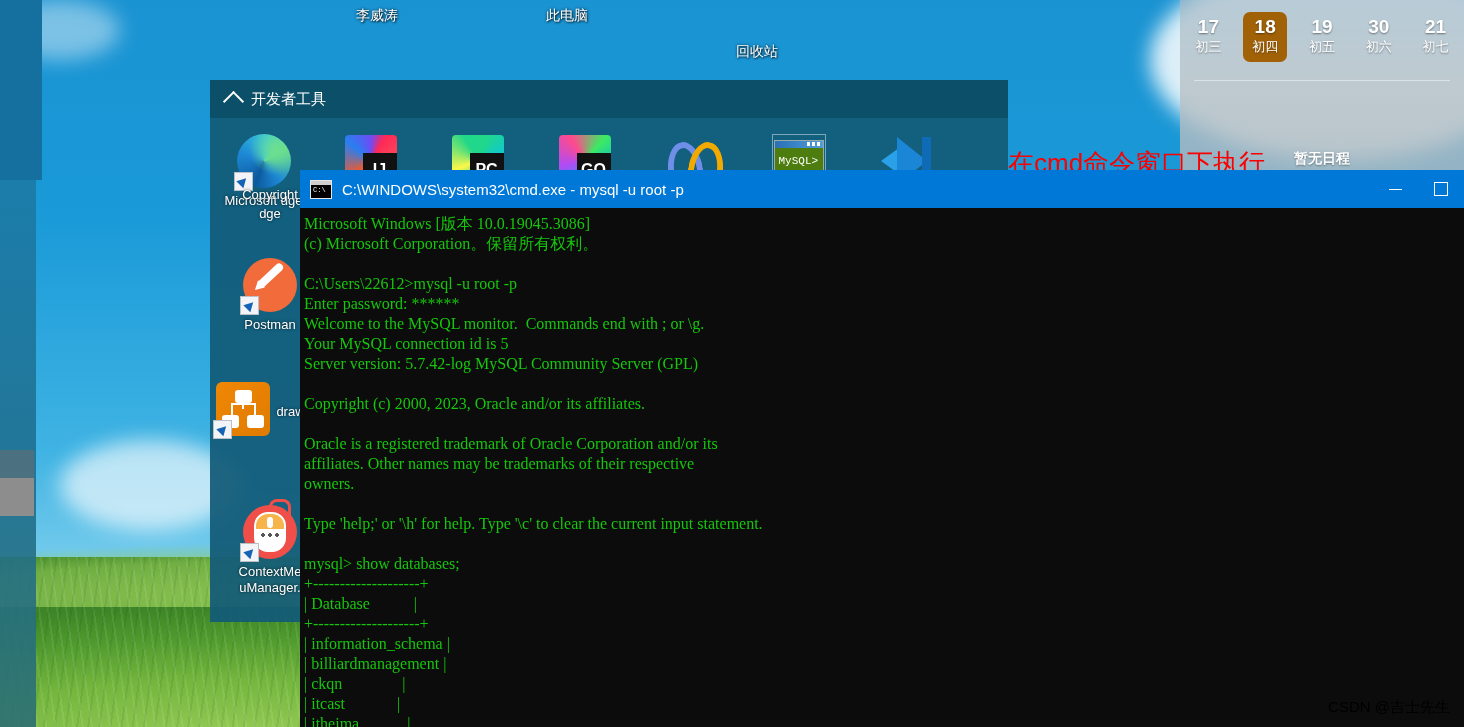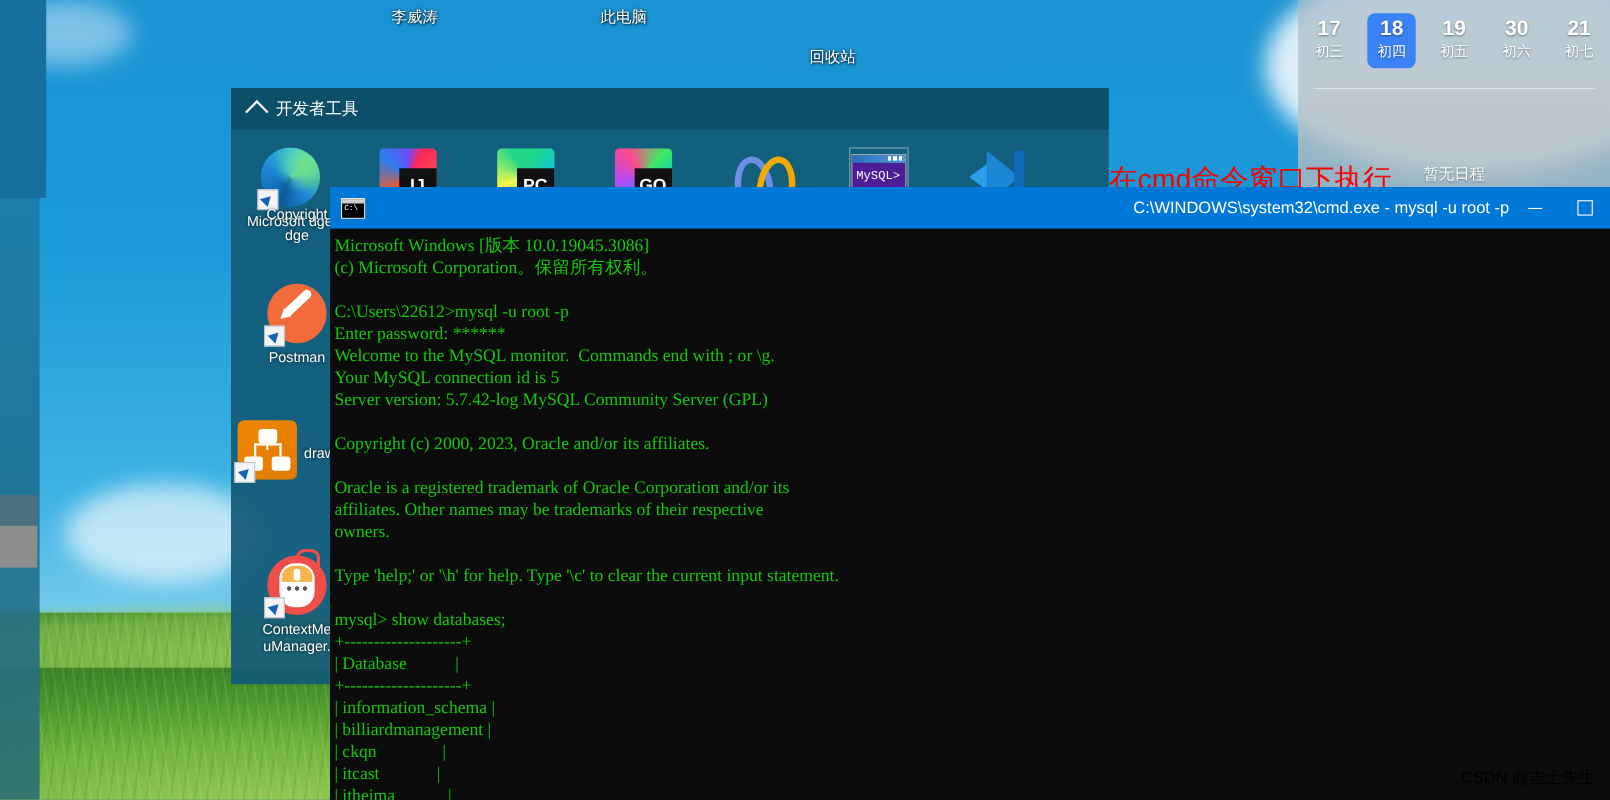--- a/index.html
+++ b/index.html
@@ -49,23 +49,23 @@
     position:absolute;left:1180px;top:0;width:284px;height:180px;
     background:rgba(190,200,205,.45);
     backdrop-filter:blur(2px);
     overflow:hidden;
   }
   .cal-haze{position:absolute;inset:0;background:linear-gradient(180deg,rgba(140,170,190,.35) 0%,rgba(180,190,195,.62) 45%,rgba(172,182,188,.66) 100%);}
   .cal-days{position:absolute;left:0;top:12px;width:100%;display:flex;justify-content:space-around;align-items:flex-start;}
   .cal-day{width:44px;text-align:center;border-radius:7px;padding:4px 0 6px;color:#fff;}
   .cal-day .dnum{font-size:19px;font-weight:bold;line-height:22px;text-shadow:0 1px 2px rgba(0,0,0,.45);}
   .cal-day .dlun{font-size:13px;line-height:18px;text-shadow:0 1px 2px rgba(0,0,0,.45);}
-  .cal-day.active{background:#3b82f6;}
+  .cal-day.active{background:#a16207;}
   .cal-divider{position:absolute;left:14px;right:14px;top:80px;height:1px;background:rgba(255,255,255,.45);}
-  .cal-empty{position:absolute;left:0;right:0;top:150px;text-align:center;color:#fff;font-size:14px;text-shadow:0 1px 2px rgba(0,0,0,.4);}
+  .cal-empty{position:absolute;left:0;right:0;top:150px;text-align:center;color:#fff;font-size:14px;text-shadow:0 1px 2px rgba(0,0,0,.4);font-weight:bold;}
 
   
   #devtools-panel{
     position:absolute;left:210px;top:80px;width:798px;height:542px;
     background:rgba(18,90,119,.93);
   }
   #devtools-header{
     height:38px;display:flex;align-items:center;gap:10px;padding-left:16px;
     background:rgba(13,78,104,.96);color:#fff;font-size:15px;
   }
@@ -96,21 +96,21 @@
   .jb-logo{width:52px;height:52px;position:relative;}
   .jb-logo .sq{position:absolute;inset:0;}
   .jb-logo .txt{position:absolute;right:0;bottom:0;width:34px;height:34px;background:#111;color:#fff;
     font-size:16px;font-weight:bold;display:flex;align-items:center;justify-content:center;font-family:"Liberation Sans",sans-serif;}
 
   .navicat-logo{width:54px;height:46px;position:relative;}
   .nv-a{position:absolute;left:2px;top:4px;width:23px;height:36px;border:6px solid #6f8ee8;border-radius:50% 50% 0 0/70% 70% 0 0;border-bottom:none;transform:rotate(-8deg);}
   .nv-b{position:absolute;left:24px;top:4px;width:23px;height:36px;border:6px solid #f2a900;border-radius:50% 50% 0 0/70% 70% 0 0;border-bottom:none;transform:rotate(8deg);}
 
   .mysql-tile{width:62px;height:52px;border:1px solid rgba(255,255,255,.45);display:flex;align-items:center;justify-content:center;}
-  .mysql-win{width:48px;height:40px;background:#4c1d95;border:1px solid #9aa;position:relative;}
+  .mysql-win{width:48px;height:40px;background:#4d7c0f;border:1px solid #9aa;position:relative;}
   .mysql-win .bar{position:absolute;left:0;right:0;top:0;height:7px;background:linear-gradient(90deg,#2b6fb5,#4f9ede);}
   .mysql-win .bar:after{content:"";position:absolute;right:2px;top:1px;width:14px;height:4px;
     background:repeating-linear-gradient(90deg,#fff 0 3px, transparent 3px 5px);}
   .mysql-win .t{position:absolute;left:4px;top:14px;color:#fff;font-size:11px;font-family:"Liberation Mono",monospace;}
 
   .vsc-logo{width:54px;height:48px;position:relative;}
   .vsc-logo .v1{position:absolute;left:2px;top:8px;width:0;height:0;border-top:16px solid transparent;border-bottom:16px solid transparent;border-right:22px solid #29a0e8;}
   .vsc-logo .v2{position:absolute;left:18px;top:0;width:0;height:0;border-top:24px solid transparent;border-bottom:24px solid transparent;border-left:30px solid #1b85d6;}
   .vsc-logo .v3{position:absolute;right:2px;top:0;width:9px;height:48px;background:#0f6bb5;}
 
@@ -137,21 +137,21 @@
   }
 
   
   #cmd-window{position:absolute;left:300px;top:170px;width:1164px;height:557px;background:#0c0c0c;}
   #cmd-titlebar{
     height:38px;background:#0078d7;display:flex;align-items:center;color:#fff;font-size:15px;
   }
   #cmd-icon{width:20px;height:17px;margin-left:10px;margin-right:10px;background:#000;border:1px solid #e6e6e6;position:relative;flex:none;}
   #cmd-icon .tb{position:absolute;left:0;right:0;top:0;height:4px;background:#cfcfcf;}
   #cmd-icon .pr{position:absolute;left:2px;top:6px;color:#fff;font-size:7px;line-height:7px;font-family:"Liberation Mono",monospace;}
-  #cmd-title-text{flex:1;text-align:right;}
+  #cmd-title-text{flex:1;}
   .win-btns{display:flex;height:38px;}
   .win-btn{width:46px;height:38px;display:flex;align-items:center;justify-content:center;}
   .min-glyph{width:13px;height:1px;background:#fff;}
   .max-glyph{width:12px;height:12px;border:1px solid #fff;}
   #cmd-body{
     padding:6px 0 0 4px;color:#16c60c;background:#0c0c0c;height:519px;
     font-family:"Liberation Mono","DejaVu Sans Mono",monospace;font-size:16px;line-height:20px;
     white-space:pre;overflow:hidden;
   }
   .cmd-line{height:20px;font-family:Liberation Serif, serif;}

